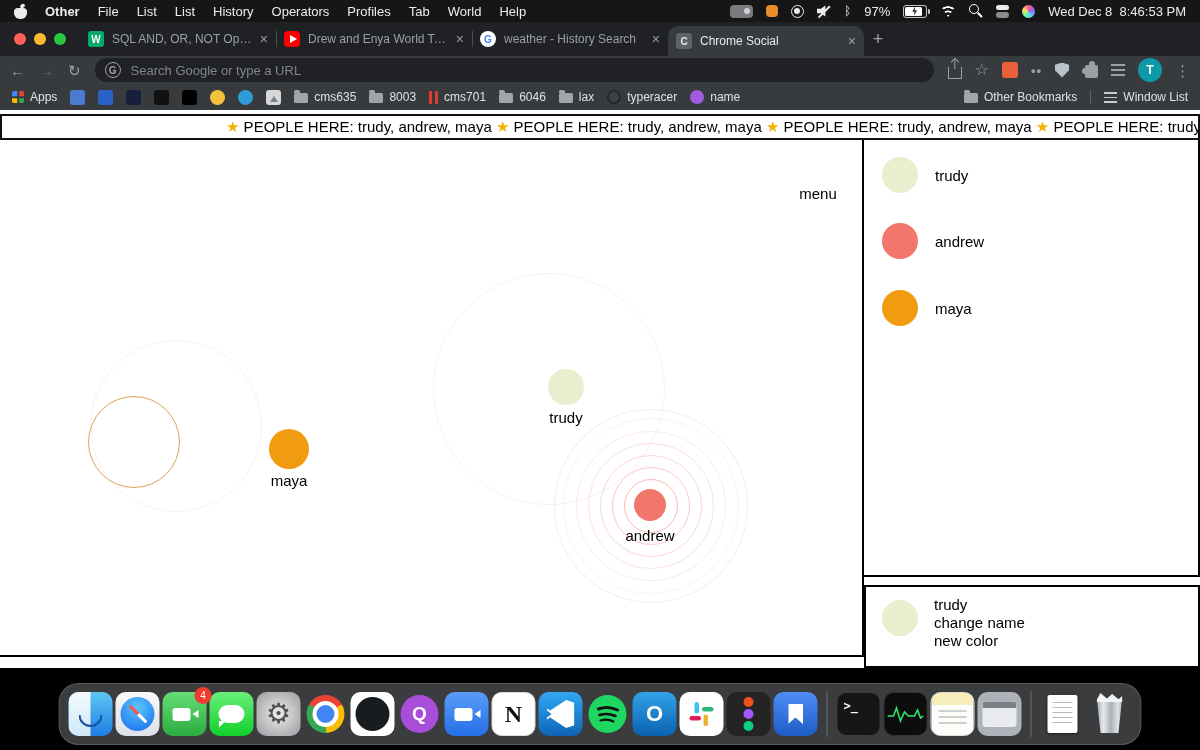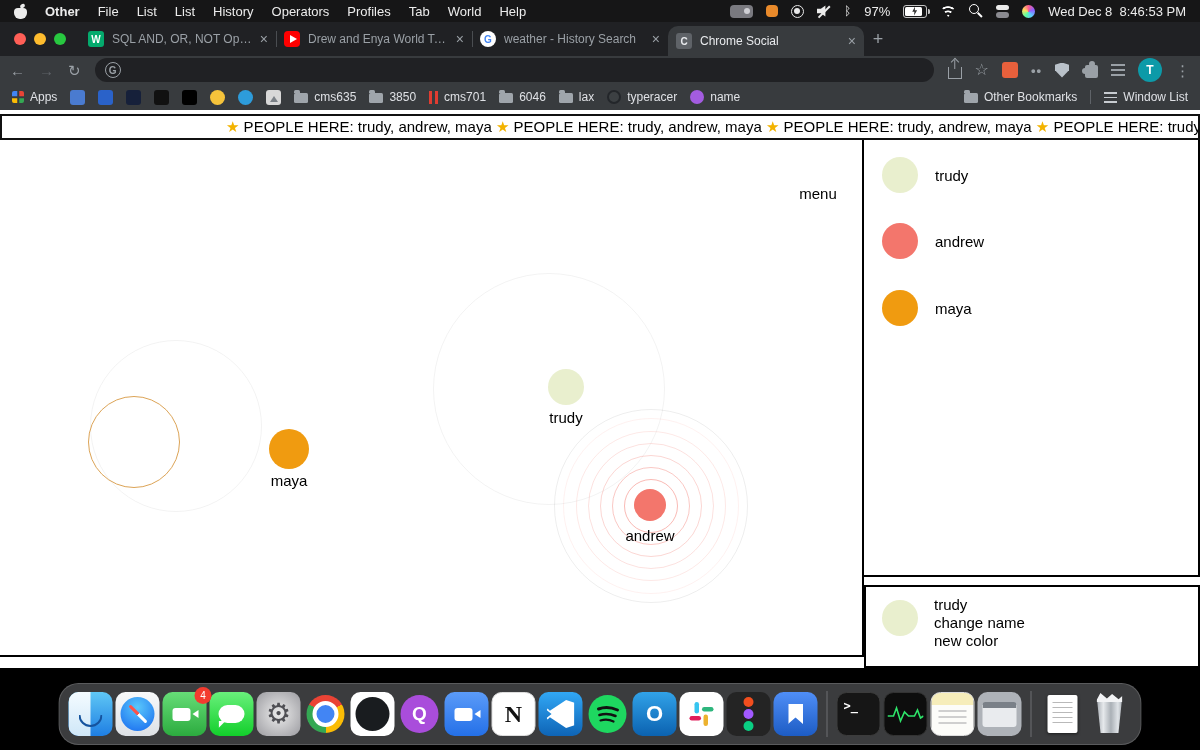--- a/index.html
+++ b/index.html
@@ -270,20 +270,21 @@
     </div>
     <span class="newtab">+</span>
   </div>
 
   <div class="toolbar">
     <span class="nav-glyph">←</span>
     <span class="nav-glyph nav-fwd">→</span>
     <span class="nav-glyph">↻</span>
     <div class="omnibox">
       <span class="ob-g">G</span>
+      <input type="text" placeholder="Search Google or type a URL" style="">
     </div>
     <div class="tb-right">
       <span class="icon-share"></span>
       <span class="icon-star">☆</span>
       <span class="ext-orange"></span>
       <span class="more-dots">••</span>
       <span class="shield"></span>
       <span class="puzzle"></span>
       <span class="panel-lines"></span>
       <span class="avatar">T</span>
@@ -303,21 +304,21 @@
     <span class="mini-fav mf5"></span>
     <span class="mini-fav mf6"></span>
     <span class="mini-fav mf7"></span>
     <span class="mini-fav mf8"></span>
     <div class="bm-item">
       <span class="folder-icon"></span>
       <span>cms635</span>
     </div>
     <div class="bm-item">
       <span class="folder-icon"></span>
-      <span>3850</span>
+      <span>8003</span>
     </div>
     <div class="bm-item">
       <span class="canvas-bars"></span>
       <span>cms701</span>
     </div>
     <div class="bm-item">
       <span class="folder-icon"></span>
       <span>6046</span>
     </div>
     <div class="bm-item">

